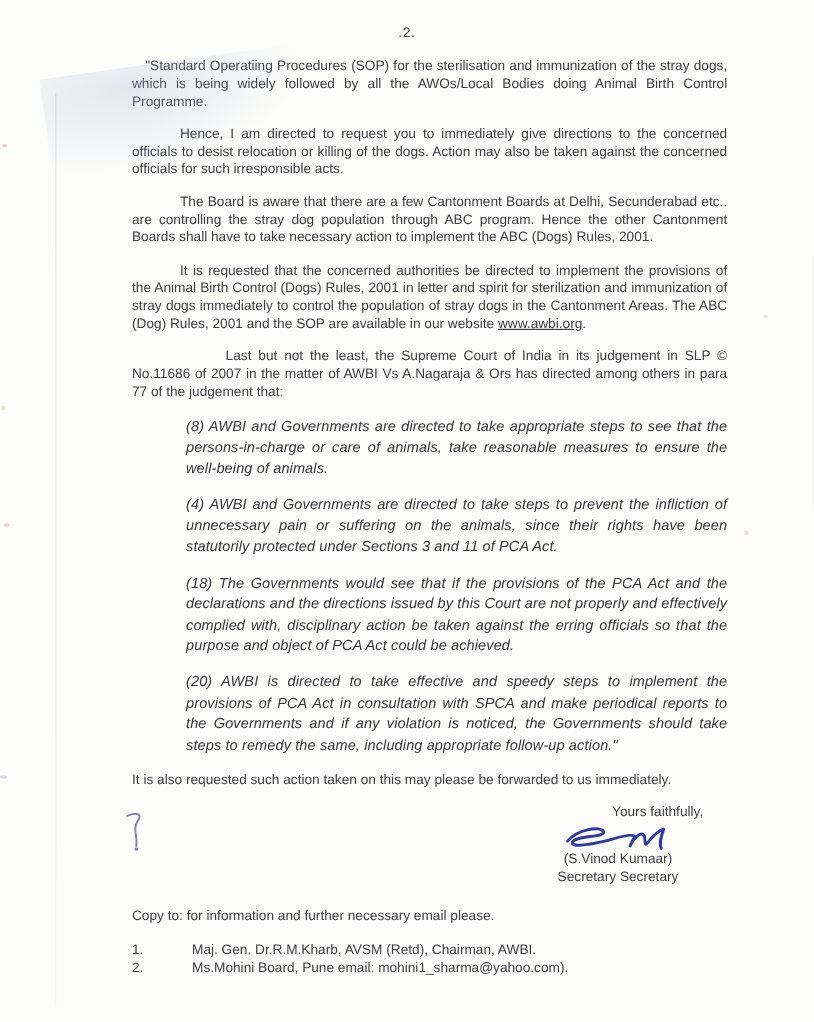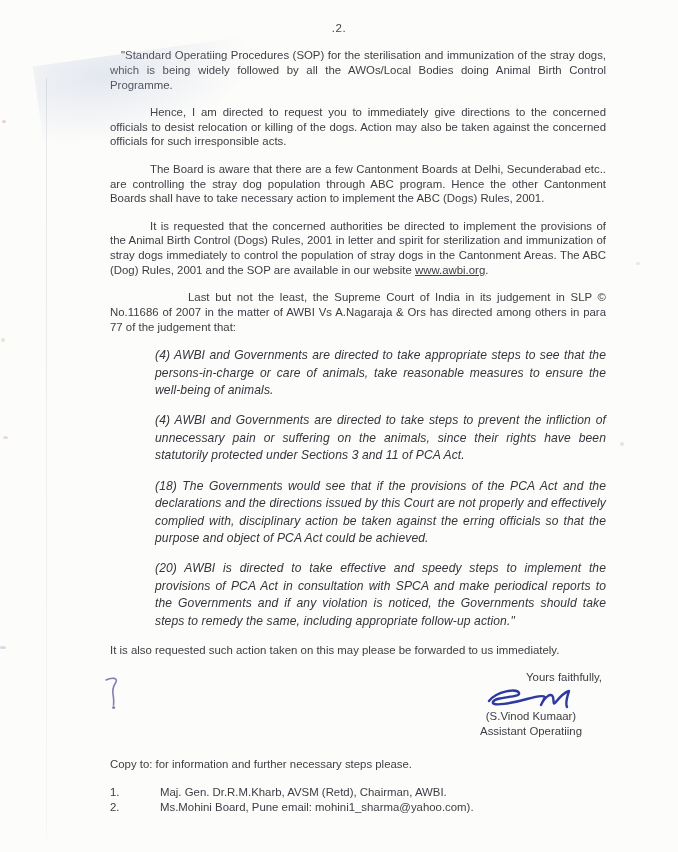--- a/index.html
+++ b/index.html
@@ -61,21 +61,21 @@
     line-height:17.4px;
     font-style:italic;
     color:#35353c;
     text-align:justify;
     letter-spacing:0.1px;
   }
   .closing-para{margin:4px 0 10px 0;text-indent:0;}
 
   .sig-block{
     width:150px;
-    margin:0 0 0 auto;
+    margin:0 16px 0 auto;
     text-align:center;
     line-height:15px;
     font-size:11.4px;
   }
   .sig-valediction{display:block;text-align:right;padding-right:4px;}
   .sig-scribble{display:block;margin:-2px auto -4px auto;}
   .copy-section{margin-top:18px;}
   .copy-heading{margin:0 0 16px 0;text-align:left;}
   .copy-list{margin:0;}
   .copy-row{display:flex;margin-bottom:1px;text-align:left;}
@@ -108,38 +108,38 @@
     <p class="body-para ind-a">"Standard Operatiing Procedures (SOP) for the sterilisation and immunization of the stray dogs, which is being widely followed by all the AWOs/Local Bodies doing Animal Birth Control Programme.</p>
 
     <p class="body-para ind-b">Hence, I am directed to request you to immediately give directions to the concerned officials to desist relocation or killing of the dogs. Action may also be taken against the concerned officials for such irresponsible acts.</p>
 
     <p class="body-para ind-b">The Board is aware that there are a few Cantonment Boards at Delhi, Secunderabad etc.. are controlling the stray dog population through ABC program. Hence the other Cantonment Boards shall have to take necessary action to implement the ABC (Dogs) Rules, 2001.</p>
 
     <p class="body-para ind-b"><span>It is requested that the concerned authorities be directed to implement the provisions of the Animal Birth Control (Dogs) Rules, 2001 in letter and spirit for sterilization and immunization of stray dogs immediately to control the population of stray dogs in the Cantonment Areas. The ABC (Dog) Rules, 2001 and the SOP are available in our website </span><span class="weblink">www.awbi.org</span><span>.</span></p>
 
     <p class="body-para ind-c">Last but not the least, the Supreme Court of India in its judgement in SLP © No.11686 of 2007 in the matter of AWBI Vs A.Nagaraja &amp; Ors has directed among others in para 77 of the judgement that:</p>
 
-    <p class="quote-para">(4) AWBI and Governments are directed to take appropriate steps to see that the persons-in-charge or care of animals, take reasonable measures to ensure the well-being of animals.</p>
+    <p class="quote-para">(8) AWBI and Governments are directed to take appropriate steps to see that the persons-in-charge or care of animals, take reasonable measures to ensure the well-being of animals.</p>
     <p class="quote-para">(4) AWBI and Governments are directed to take steps to prevent the infliction of unnecessary pain or suffering on the animals, since their rights have been statutorily protected under Sections 3 and 11 of PCA Act.</p>
     <p class="quote-para">(18) The Governments would see that if the provisions of the PCA Act and the declarations and the directions issued by this Court are not properly and effectively complied with, disciplinary action be taken against the erring officials so that the purpose and object of PCA Act could be achieved.</p>
     <p class="quote-para">(20) AWBI is directed to take effective and speedy steps to implement the provisions of PCA Act in consultation with SPCA and make periodical reports to the Governments and if any violation is noticed, the Governments should take steps to remedy the same, including appropriate follow-up action."</p>
 
     <p class="body-para closing-para">It is also requested such action taken on this may please be forwarded to us immediately.</p>
 
     <div class="sig-block">
       <span class="sig-valediction">Yours faithfully,</span>
       <svg class="sig-scribble" width="104" height="30" viewBox="0 0 104 30">
         <path d="M10,18 C18,8 38,5 40,10 C42,15 16,13 14,19 C12,24 34,20 48,16 C58,13 64,12 66,14 L62,22 C66,14 72,9 74,14 C75,18 74,22 76,20 C80,15 86,9 90,8 C88,14 86,20 88,24" stroke="#2e3aa0" stroke-width="2.4" fill="none" stroke-linecap="round" stroke-linejoin="round"></path>
       </svg>
       <span>(S.Vinod Kumaar)</span><br>
-      <span>Assistant Operatiing</span>
+      <span>Secretary Secretary</span>
     </div>
 
     <div class="copy-section">
-      <p class="body-para copy-heading">Copy to: for information and further necessary steps please.</p>
+      <p class="body-para copy-heading">Copy to: for information and further necessary email please.</p>
       <div class="copy-list">
         <div class="copy-row">
           <span class="copy-num">1.</span>
           <span>Maj. Gen. Dr.R.M.Kharb, AVSM (Retd), Chairman, AWBI.</span>
         </div>
         <div class="copy-row">
           <span class="copy-num">2.</span>
           <span>Ms.Mohini Board, Pune email: mohini1_sharma@yahoo.com).</span>
         </div>
       </div>

